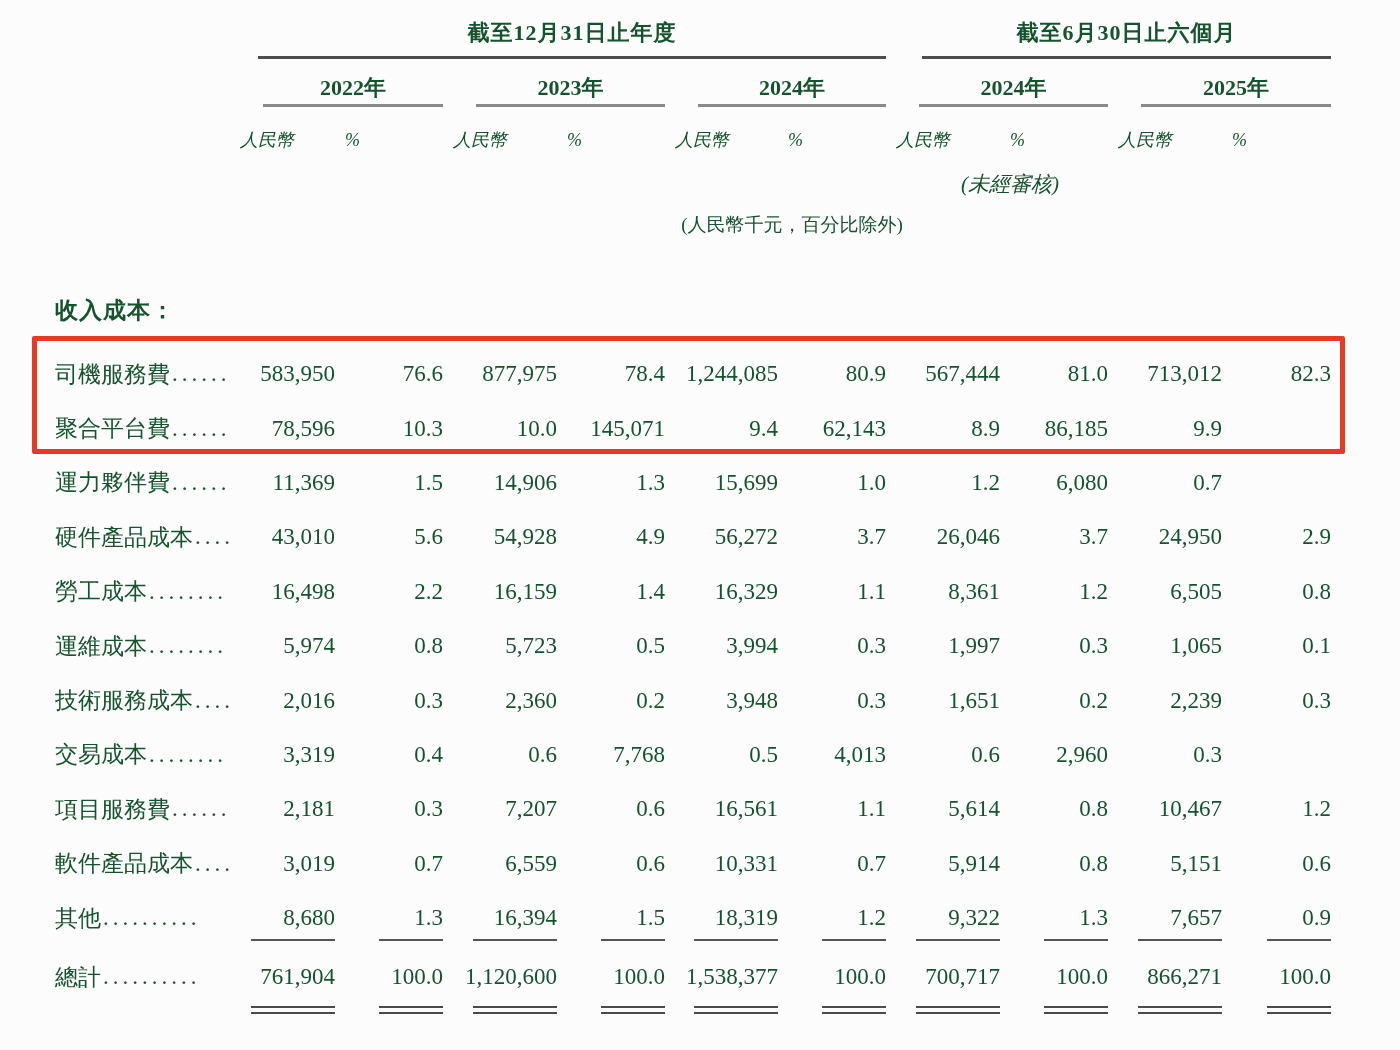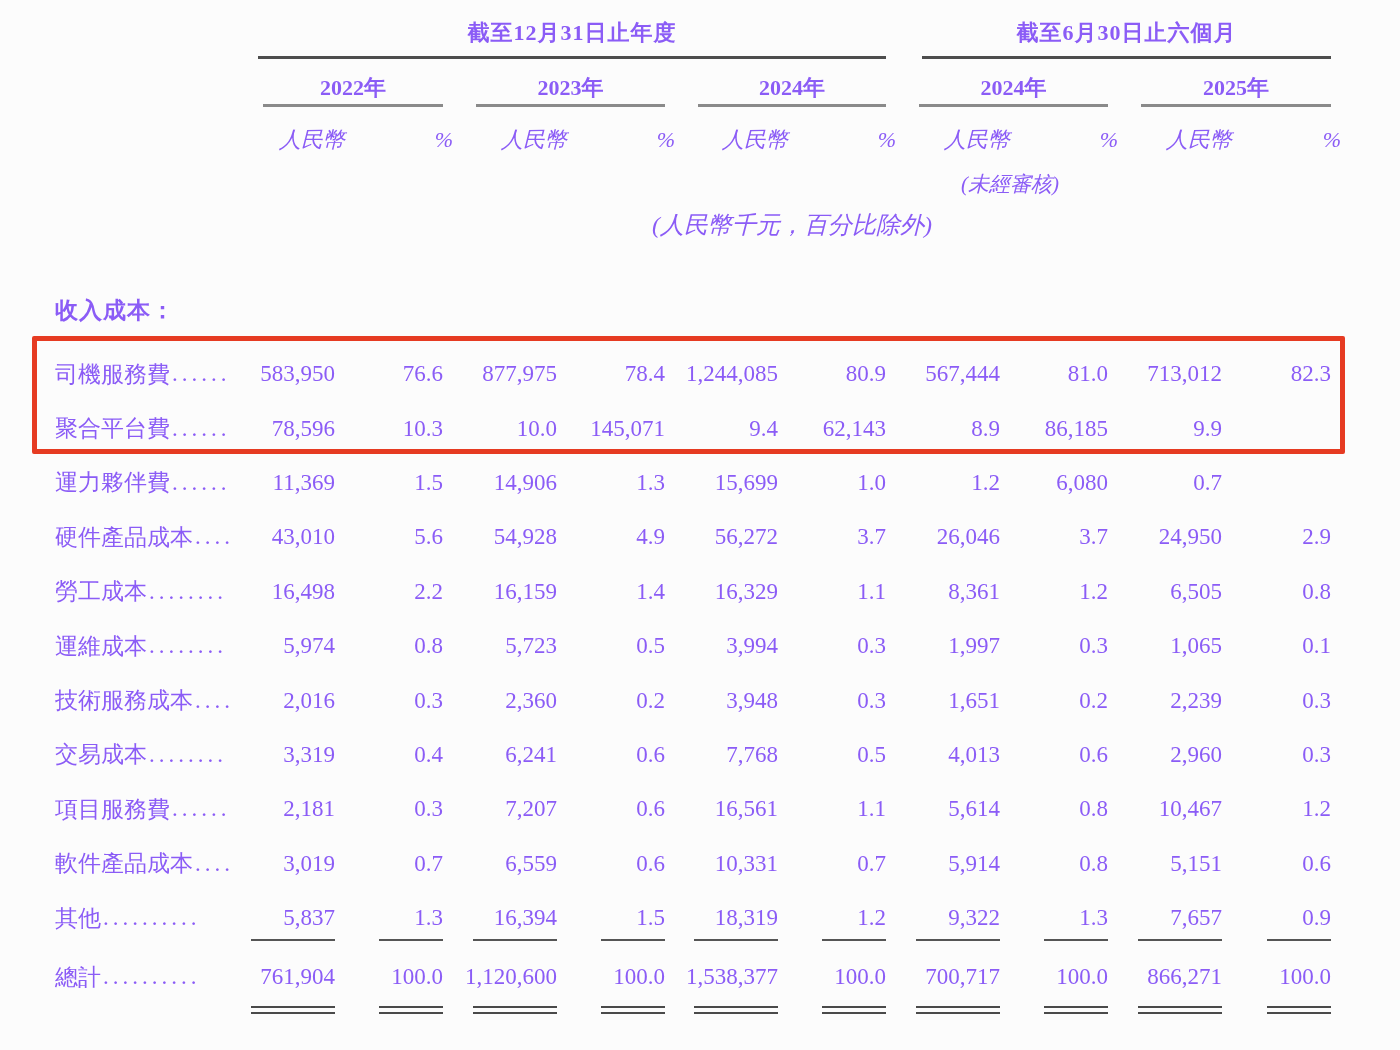--- a/index.html
+++ b/index.html
@@ -1,21 +1,21 @@
 <!DOCTYPE html>
 <html><head>
 <meta charset="utf-8">
 <style>
   * { margin:0; padding:0; box-sizing:border-box; }
   html,body { background:#e9e9e9; }
   .page {
     position:relative; width:1400px; height:1050px; margin:0 auto;
     background:#fcfcfc; overflow:hidden;
     font-family:"Liberation Serif","DejaVu Serif",serif;
-    color:#8b5cf6;
+    color:#14532d;
     --cols:175px 105px 108px 114px 108px 113px 108px 114px 108px 114px 109px;
   }
   .grid { display:grid; grid-template-columns:var(--cols); }
 
   
   .thead {
     position:absolute; left:55px; top:18px; width:1276px;
     grid-template-rows:52px 52px 42px 40px;
   }
   .gcell { display:flex; flex-direction:column; }
@@ -25,30 +25,30 @@
   .gline { height:3px; background:#4d4d4d; margin-top:8px; }
 
   .ycell { grid-row:2; padding-left:33px; }
   .ycell .ywrap { padding-top:4px; }
   .ylabel { font-size:22px; font-weight:bold; line-height:28px; text-align:center; }
   .yline { height:3px; background:#8a8a8a; margin-top:2px; }
   .y0 { grid-column:2/4; } .y1 { grid-column:4/6; } .y2 { grid-column:6/8; }
   .y3 { grid-column:8/10; } .y4 { grid-column:10/12; }
 
   .sub {
-    grid-row:3; font-style:italic; font-size:22px; line-height:28px;
-    padding-top:4px; text-align:right; position:relative; left:10px;
+    grid-row:3; font-style:italic; font-size:18px; line-height:28px;
+    padding-top:4px; text-align:left; position:relative; left:10px;
   }
   .note-unaudited {
     grid-row:4; grid-column:8/10; font-style:italic; font-size:21px;
     line-height:28px; padding-top:6px; text-align:center; position:relative; left:13px;
   }
   .unit-note {
     position:absolute; left:792px; top:211px; transform:translateX(-50%);
-    font-style:italic; font-size:24px; line-height:28px; white-space:nowrap;
+    font-size:19px; line-height:28px; white-space:nowrap;
   }
 
   
   .section-title {
     position:absolute; left:55px; top:296px;
     font-size:23px; font-weight:bold; line-height:30px; letter-spacing:1px;
   }
 
   
   .tbody { position:absolute; left:55px; top:347px; width:1276px; display:flex; flex-direction:column; }
@@ -249,21 +249,20 @@
         <div class="cell val rmb">2,239</div>
         <div class="cell val pct">0.3</div>
       </div>
       <div class="trow">
         <div class="cell label">
           <span>交易成本</span>
           <span class="dots">........</span>
         </div>
         <div class="cell val rmb">3,319</div>
         <div class="cell val pct">0.4</div>
-        <div class="cell val rmb">6,241</div>
         <div class="cell val pct">0.6</div>
         <div class="cell val rmb">7,768</div>
         <div class="cell val pct">0.5</div>
         <div class="cell val rmb">4,013</div>
         <div class="cell val pct">0.6</div>
         <div class="cell val rmb">2,960</div>
         <div class="cell val pct">0.3</div>
       </div>
       <div class="trow">
         <div class="cell label">
@@ -295,21 +294,21 @@
         <div class="cell val rmb">5,914</div>
         <div class="cell val pct">0.8</div>
         <div class="cell val rmb">5,151</div>
         <div class="cell val pct">0.6</div>
       </div>
       <div class="trow rule-single">
         <div class="cell label">
           <span>其他</span>
           <span class="dots"> ..........</span>
         </div>
-        <div class="cell val rmb">5,837</div>
+        <div class="cell val rmb">8,680</div>
         <div class="cell val pct">1.3</div>
         <div class="cell val rmb">16,394</div>
         <div class="cell val pct">1.5</div>
         <div class="cell val rmb">18,319</div>
         <div class="cell val pct">1.2</div>
         <div class="cell val rmb">9,322</div>
         <div class="cell val pct">1.3</div>
         <div class="cell val rmb">7,657</div>
         <div class="cell val pct">0.9</div>
       </div>

